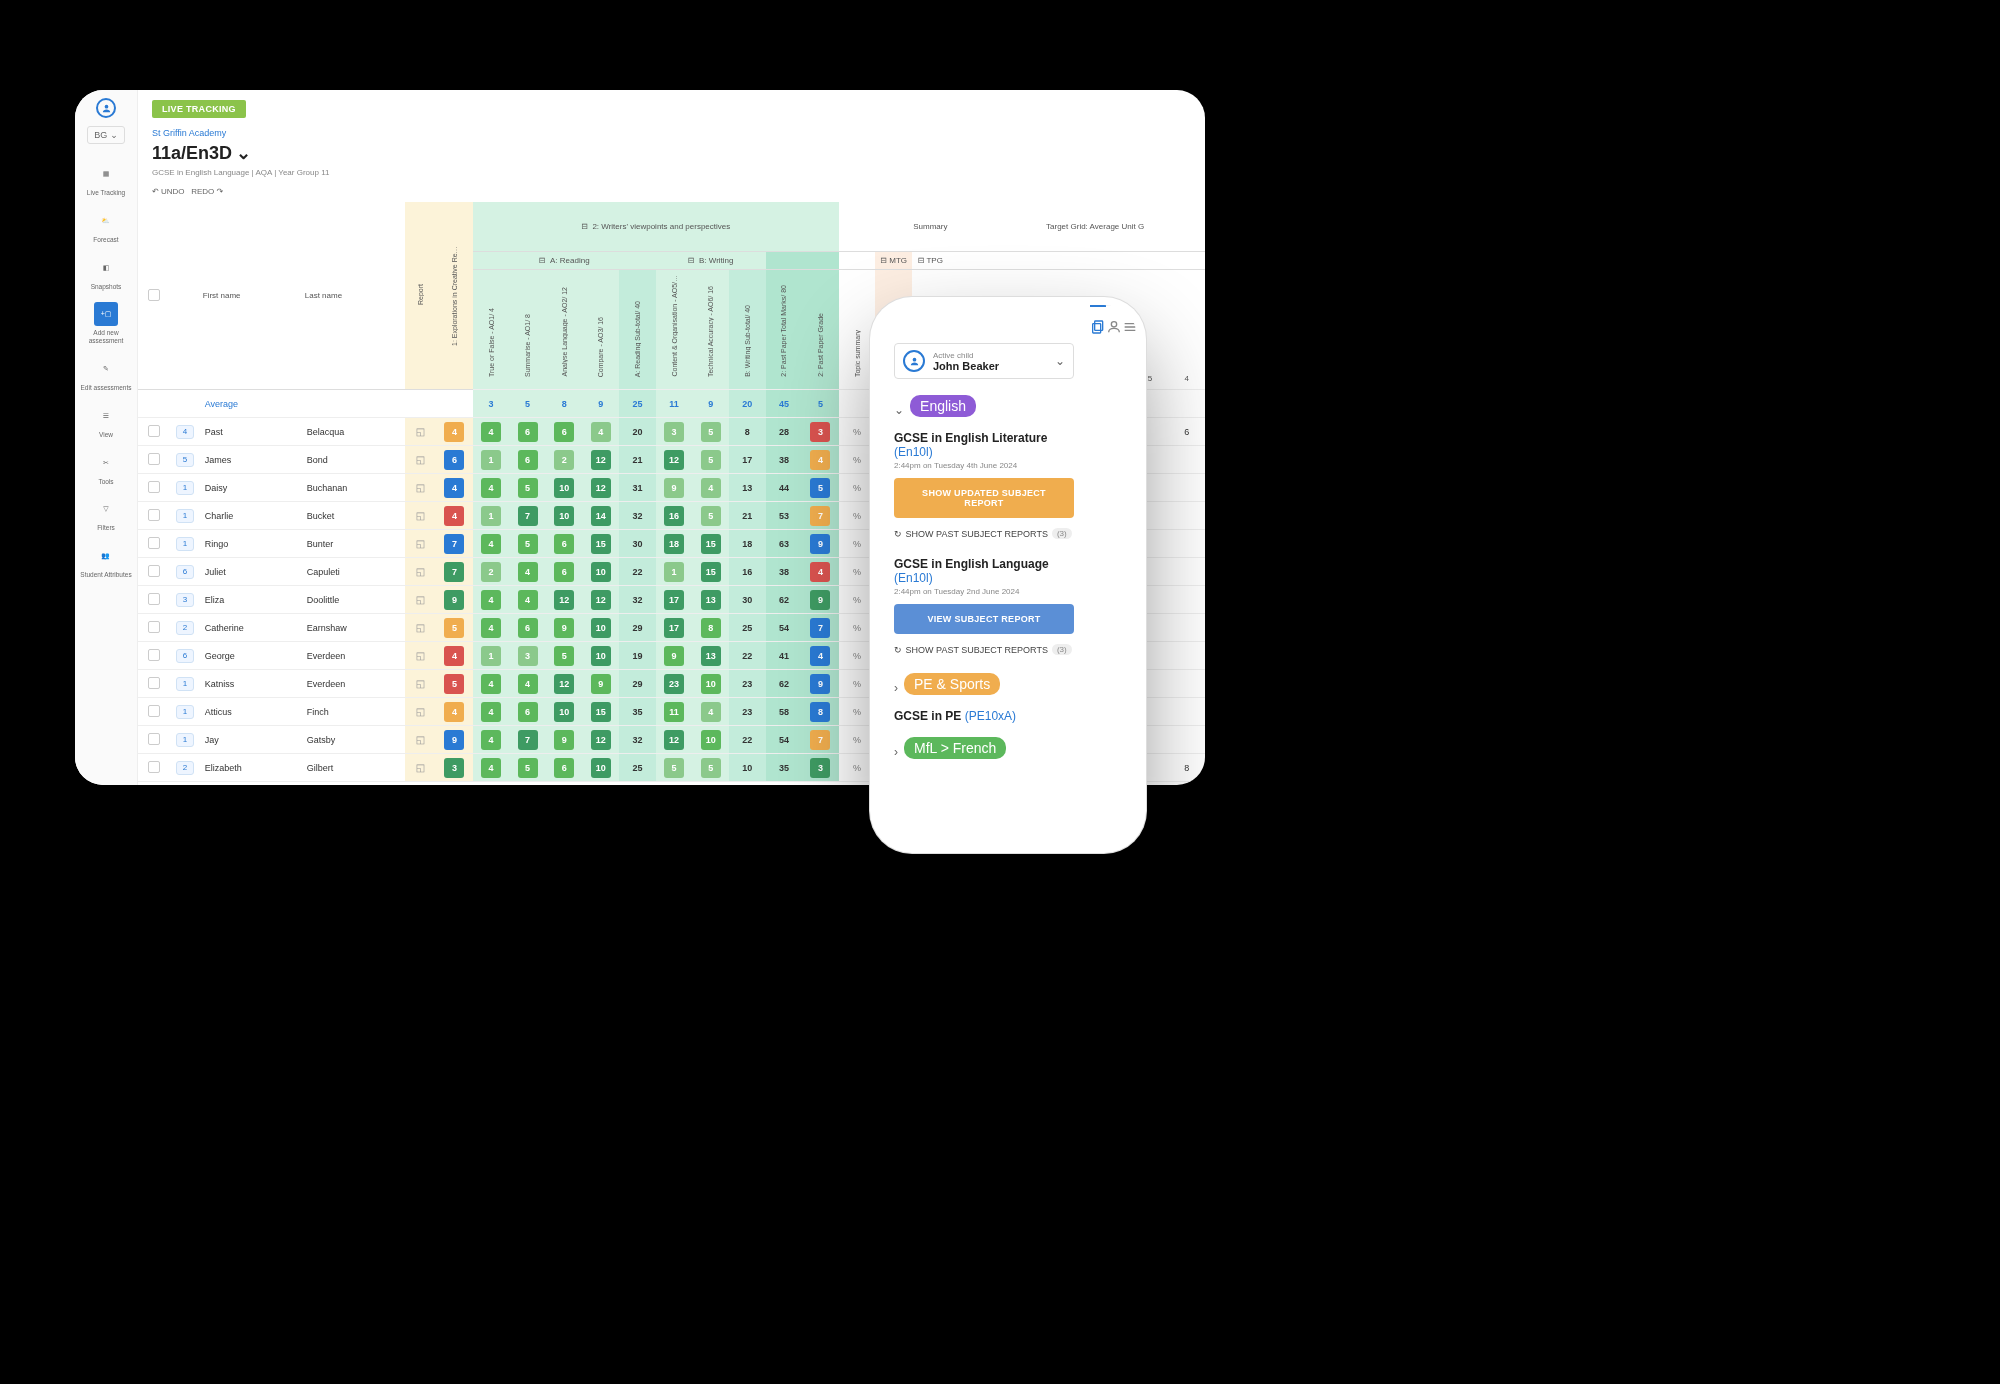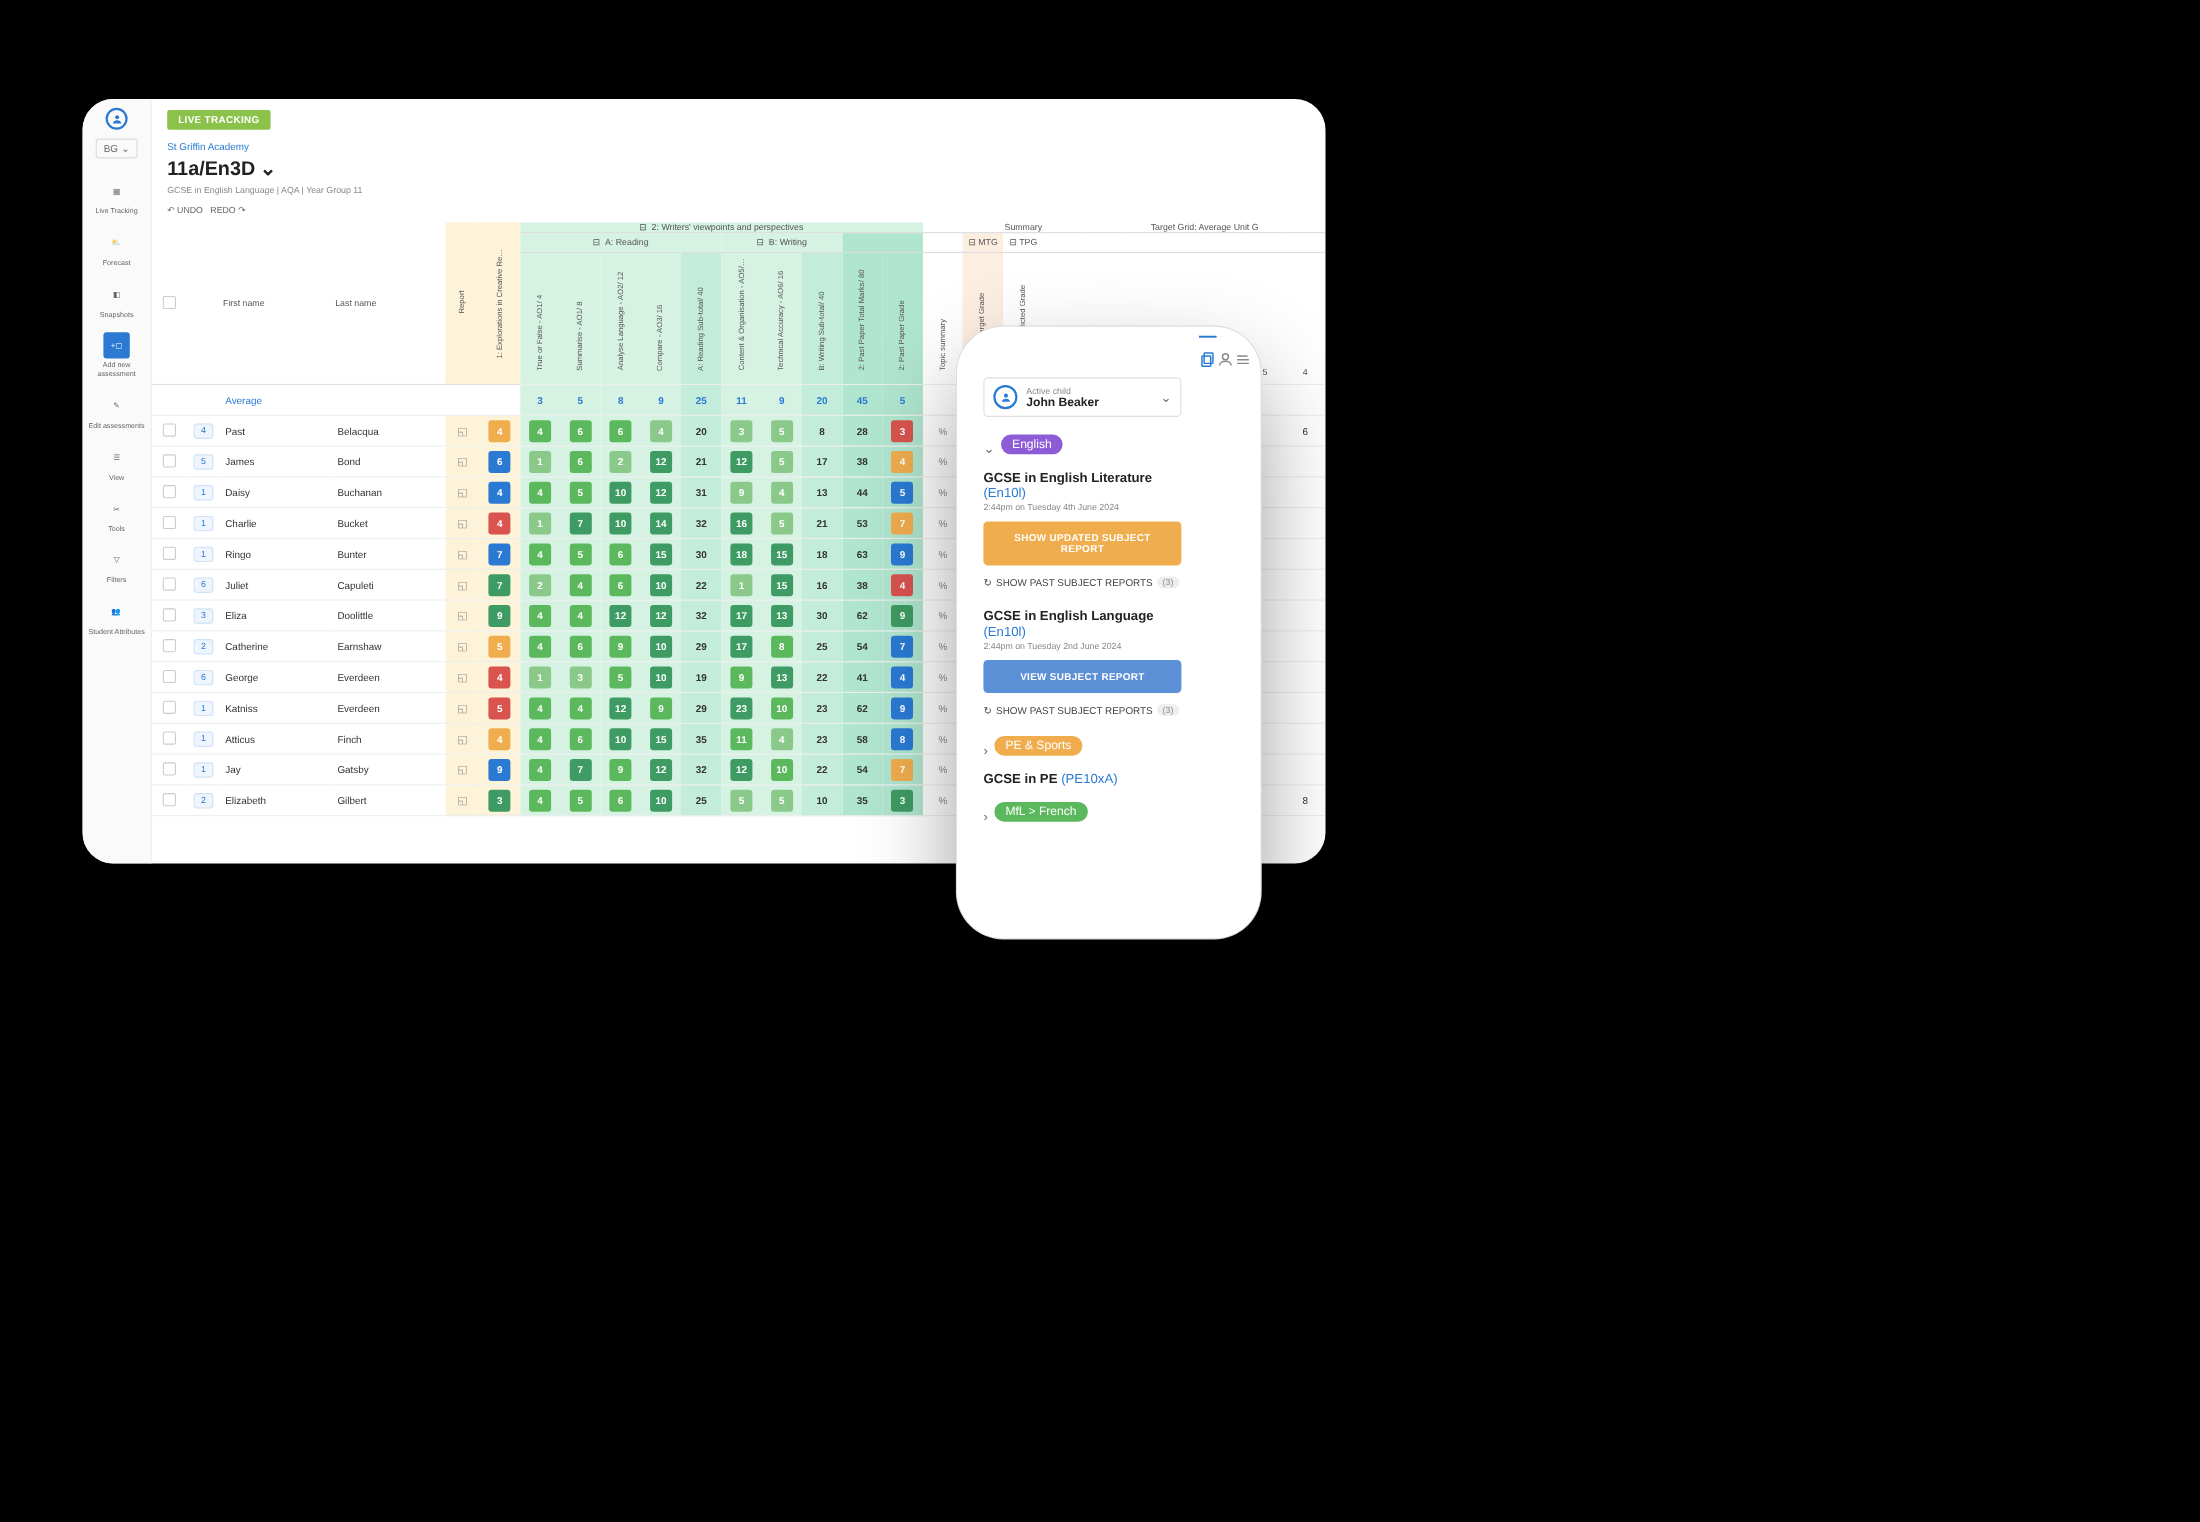--- a/index.html
+++ b/index.html
@@ -25,21 +25,21 @@
 th,td{border-bottom:1px solid #eee;padding:0;text-align:center;vertical-align:middle}
 .col-check{width:24px}
 .col-id{width:24px}
 .col-first{width:78px;text-align:left;padding-left:4px}
 .col-last{width:78px;text-align:left;padding-left:4px}
 .col-rep{width:24px}
 .col-big{width:28px}
 .col-cell{width:28px}
 thead th{font-size:8px;color:#555;font-weight:500}
 .vtext{writing-mode:vertical-rl;transform:rotate(180deg);white-space:nowrap;font-size:7px;padding:4px 0;display:inline-block;max-height:110px;overflow:hidden;text-overflow:ellipsis}
-.hdr-row1 th{border-bottom:1px solid #ddd;font-size:8px;padding:0 2px}
+.hdr-row1 th{border-bottom:1px solid #ddd;font-size:8px;padding:20px 2px}
 .hdr-row2 th{font-size:8px;padding:4px 2px;border-bottom:1px solid #ddd}
 .hdr-row3 th{height:120px;vertical-align:bottom;padding-bottom:6px}
 .bg-yellow{background:#fcf3d9}
 .bg-mint{background:#d5f2e3}
 .bg-mint2{background:#c3ecdb}
 .bg-mint3{background:#b0e5cf}
 .bg-peach{background:#fdeee2}
 tbody tr{height:28px}
 tbody td{font-size:9px;color:#333}
 .id-pill{display:inline-flex;width:18px;height:14px;background:#eef5ff;border:1px solid #d0e2f5;border-radius:3px;align-items:center;justify-content:center;font-size:8px;color:#2a7ad4}
@@ -56,21 +56,21 @@
 .pct{color:#888;font-size:9px}
 .caret{color:#bbb;font-size:8px}
 .check-sq{width:12px;height:12px;border:1px solid #ccc;border-radius:2px;display:inline-block}
 
 .phone{position:absolute;top:305px;left:878px;width:260px;height:540px;background:#fff;border-radius:34px;box-shadow:0 0 0 8px #fff,0 0 0 9px #ddd,0 40px 90px rgba(0,0,0,.45);overflow:hidden;display:flex;}
 .notch{position:absolute;top:0;left:50%;transform:translateX(-50%);width:120px;height:22px;background:#fff;border-radius:0 0 16px 16px;z-index:5}
 .phone-body{flex:1;padding:38px 16px 0;overflow:auto;font-size:10px;color:#333}
 .child-sel{border:1px solid #ddd;border-radius:4px;padding:6px 8px;display:flex;align-items:center;gap:8px;margin-bottom:16px}
 .child-sel .lbl{font-size:8px;color:#888}
 .child-sel .name{font-size:11px;font-weight:600;color:#222}
-.subj-chip{display:inline-block;padding:3px 10px;border-radius:10px;font-size:11px;color:#fff;margin-bottom:8px}
+.subj-chip{display:inline-block;padding:3px 10px;border-radius:10px;font-size:14px;color:#fff;margin-bottom:8px}
 .chip-purple{background:#8e5bd6}
 .chip-orange{background:#f0ad4e}
 .chip-green{background:#5cb85c}
 .subj-row{display:flex;align-items:center;gap:6px;margin-bottom:6px}
 .chev{color:#666;font-size:12px}
 .subj-title{font-size:12px;font-weight:700;color:#222;margin-bottom:2px}
 .subj-title .code{color:#2a7ad4;font-weight:500}
 .ts{font-size:8px;color:#888;margin-bottom:8px}
 .btn{display:block;width:100%;padding:10px;border:none;border-radius:4px;color:#fff;font-size:9px;font-weight:700;letter-spacing:.3px;cursor:pointer;margin-bottom:10px}
 .btn-orange{background:#f0ad4e}

